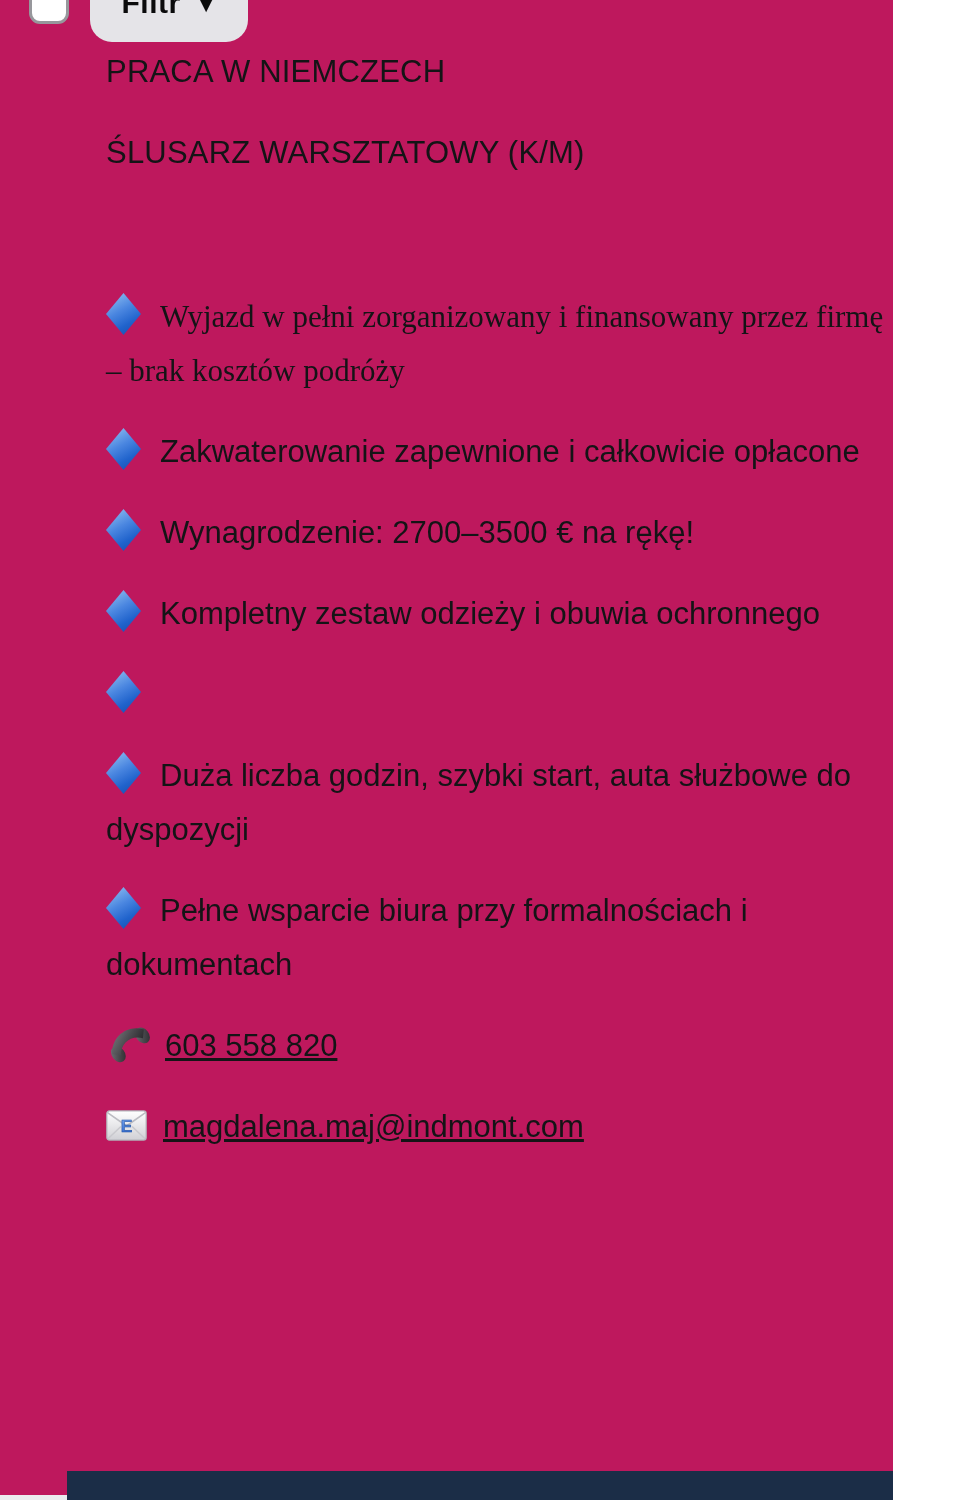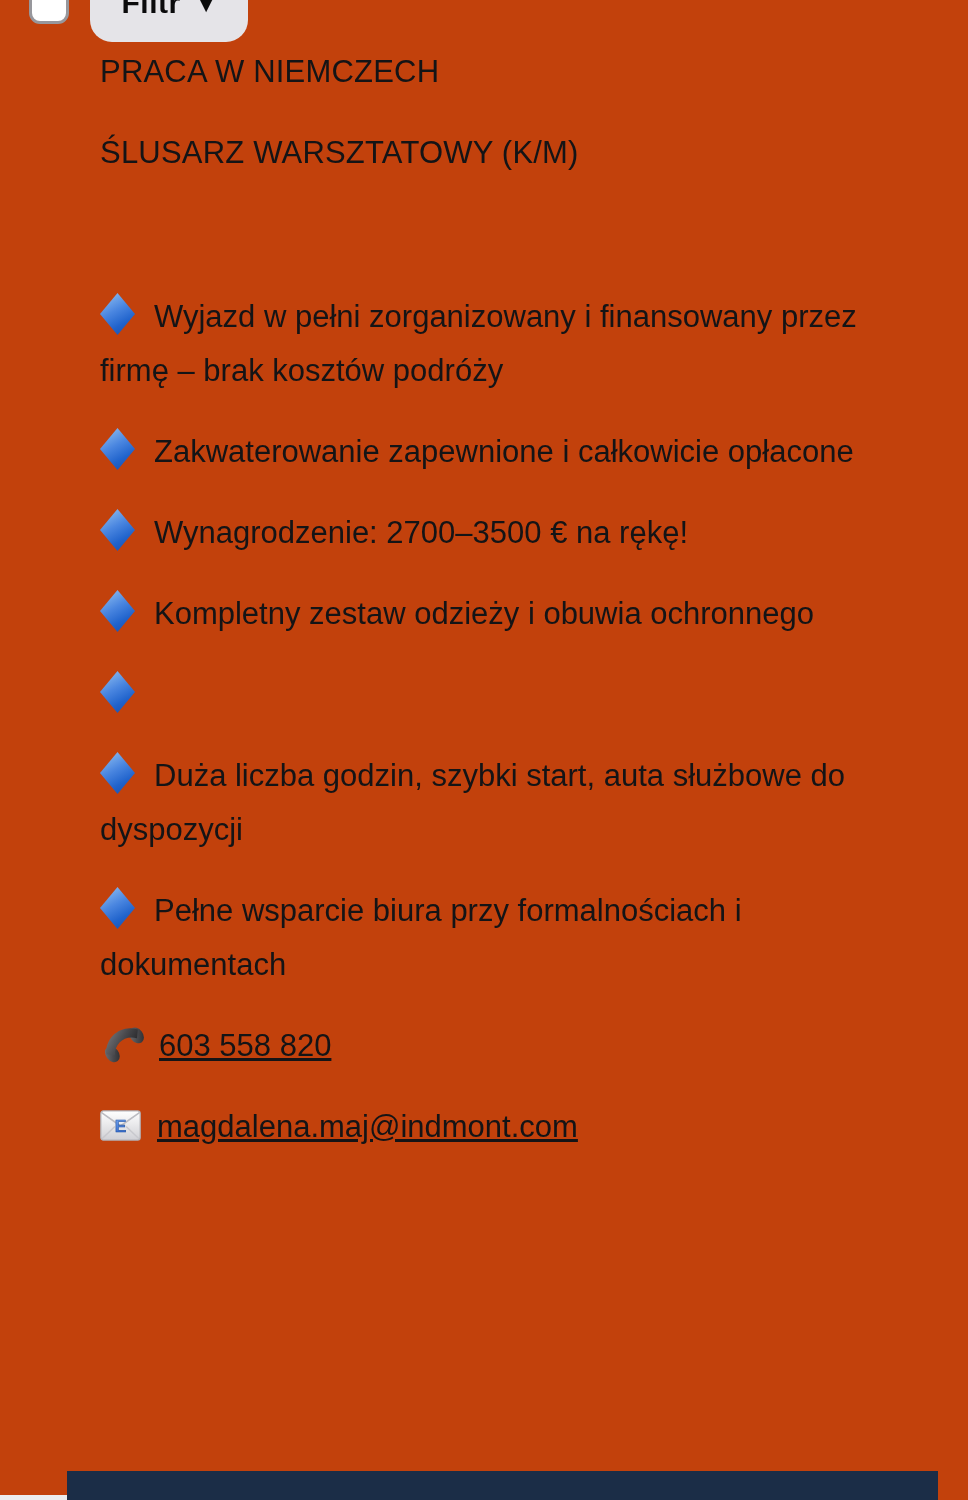--- a/index.html
+++ b/index.html
@@ -1,20 +1,20 @@
 <!DOCTYPE html>
 <html lang="pl"><head>
 <meta charset="utf-8">
 <style>
   html,body{margin:0;padding:0;background:#ffffff;}
   #screen{
     position:relative;
-    width:968px;height:1500px;
+    width:893px;height:1500px;
     overflow:hidden;
-    background:#c2410c;
+    background:#be185d;
     font-family:"Liberation Sans","DejaVu Sans",sans-serif;
     color:#141416;
   }
   
   .checkbox{
     position:absolute;left:29px;top:-16px;
     width:34px;height:34px;
     border:3px solid #97979c;border-radius:11px;
     background:#ffffff;
   }
@@ -30,23 +30,23 @@
     font-size:30px;font-weight:600;color:#0b0b0c;letter-spacing:.5px;
   }
   .filter-chip .caret{
     font-size:21px;color:#0b0b0c;margin-left:15px;transform:translateY(2px);
   }
   
   .content{
     position:absolute;left:98px;top:45px;width:795px;
     font-size:31px;line-height:54px;
   }
-  .content p{margin:0 0 27px 2px;}
+  .content p{margin:0 0 27px 8px;}
   .title{letter-spacing:.2px;}
-  .bullets-start{margin-top:110px !important;}
+  .bullets-start{margin-top:110px !important;font-family:Liberation Serif, serif;}
   
   .diamond-icon{
     display:inline-block;width:35px;height:42px;
     vertical-align:-8px;margin-right:19px;
     background:linear-gradient(150deg,#96c4f2 2%,#4a86e0 42%,#2063cc 70%,#164ba6 100%);
     clip-path:polygon(50% 0,100% 50%,50% 100%,0 50%);
   }
   .phone-svg{vertical-align:-10px;margin-right:13px;}
   .email-svg{vertical-align:-4px;margin-right:16px;}
   .contact-row{white-space:nowrap;text-decoration:underline;}

